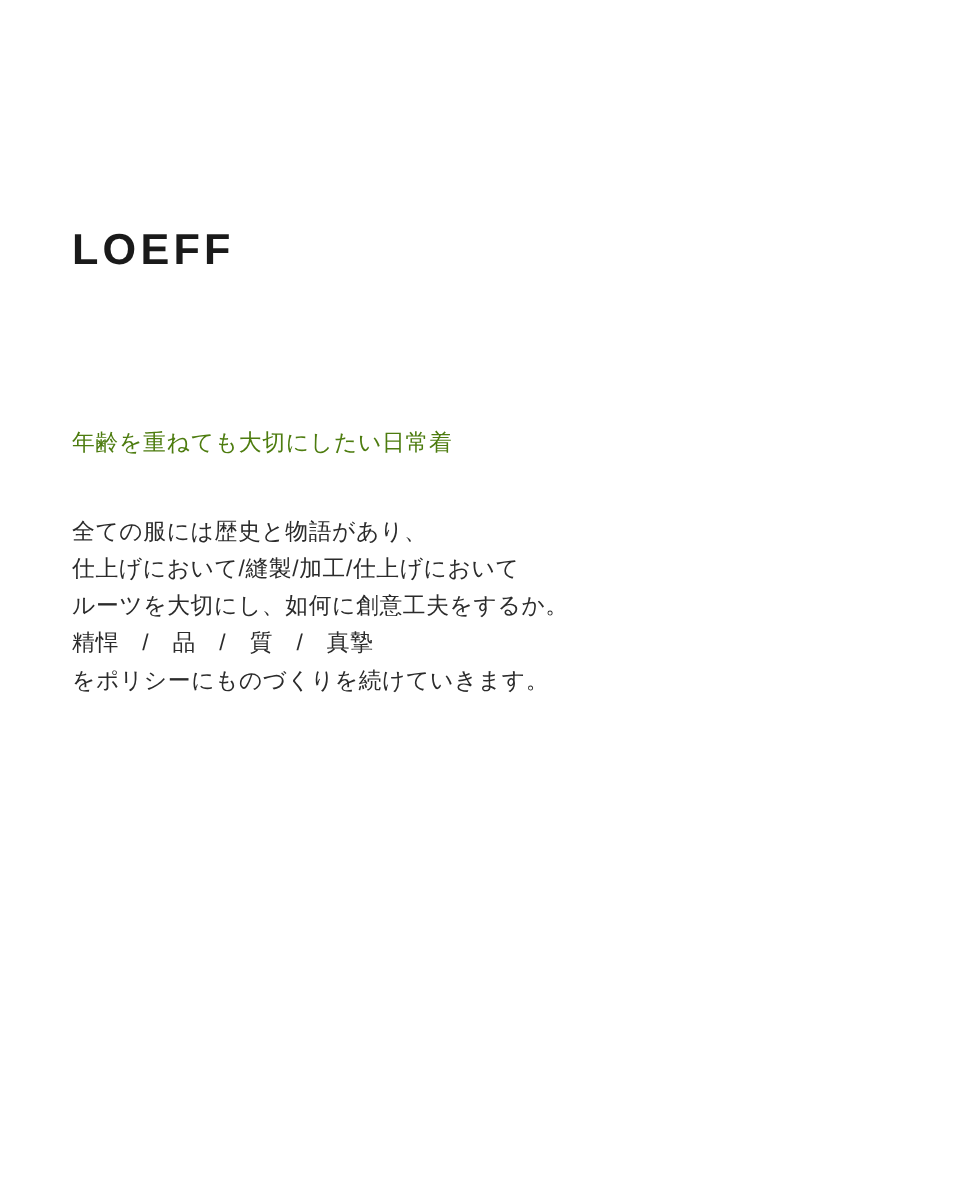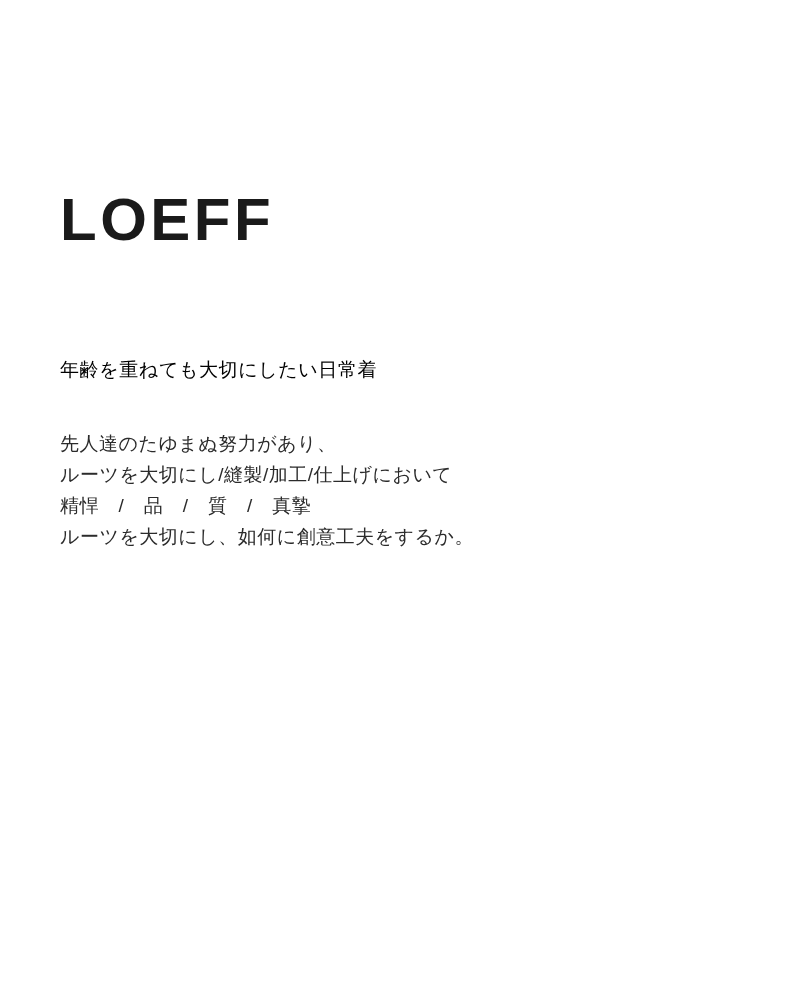--- a/index.html
+++ b/index.html
@@ -18,34 +18,34 @@
     position: relative;
     width: 800px;
     height: 1000px;
     background: #ffffff;
   }
   .brand-wordmark {
     position: absolute;
     left: 60px;
     top: 190px;
     font-family: "Liberation Sans", "DejaVu Sans", sans-serif;
-    font-size: 60px;
+    font-size: 36px;
     font-weight: 700;
     letter-spacing: 3.5px;
     color: #1a1a1a;
     line-height: 1;
     white-space: nowrap;
   }
   .tagline {
     position: absolute;
     left: 60px;
     top: 356px;
     font-size: 19px;
     font-weight: 400;
-    color: #000000;
+    color: #4d7c0f;
     letter-spacing: 0.6px;
     line-height: 1.5;
     white-space: nowrap;
   }
   .body-copy {
     position: absolute;
     left: 60px;
     top: 428px;
     width: 700px;
     font-size: 19px;
@@ -62,19 +62,20 @@
 </head>
 <body>
 
 <div class="page">
 
   <div class="brand-wordmark">LOEFF</div>
 
   <div class="tagline">年齢を重ねても大切にしたい日常着</div>
 
   <div class="body-copy">
-    <span class="line">先人達のたゆまぬ努力があり、</span>
-    <span class="line">ルーツを大切にし/縫製/加工/仕上げにおいて</span>
+    <span class="line">全ての服には歴史と物語があり、</span>
+    <span class="line">仕上げにおいて/縫製/加工/仕上げにおいて</span>
+    <span class="line">ルーツを大切にし、如何に創意工夫をするか。</span>
     <span class="line">精悍　/　品　/　質　/　真摯</span>
-    <span class="line">ルーツを大切にし、如何に創意工夫をするか。</span>
+    <span class="line">をポリシーにものづくりを続けていきます。</span>
   </div>
 
 </div>
 
 </body></html>

